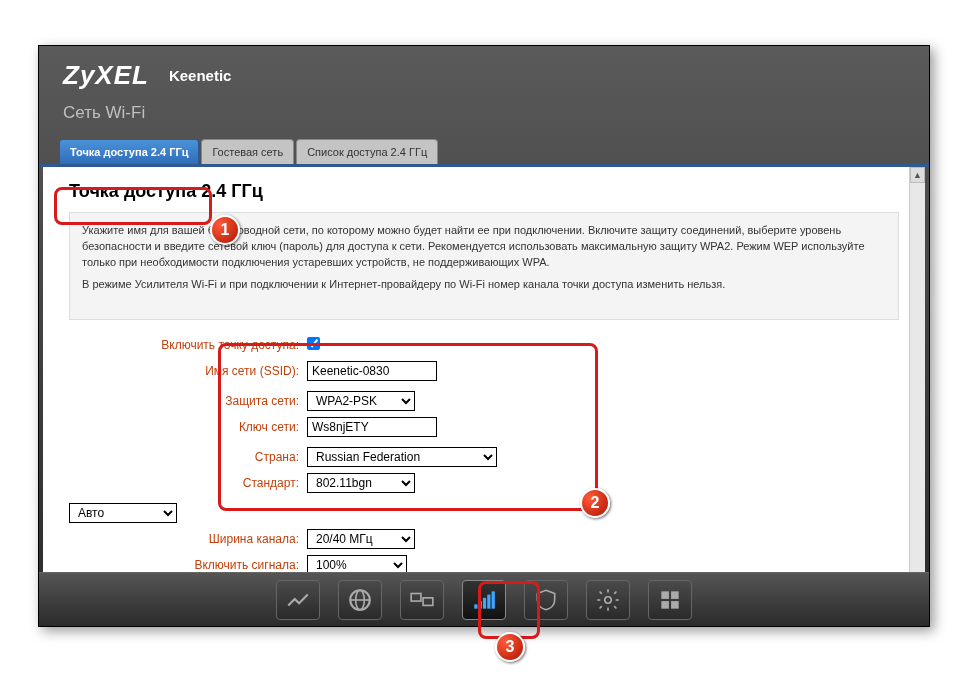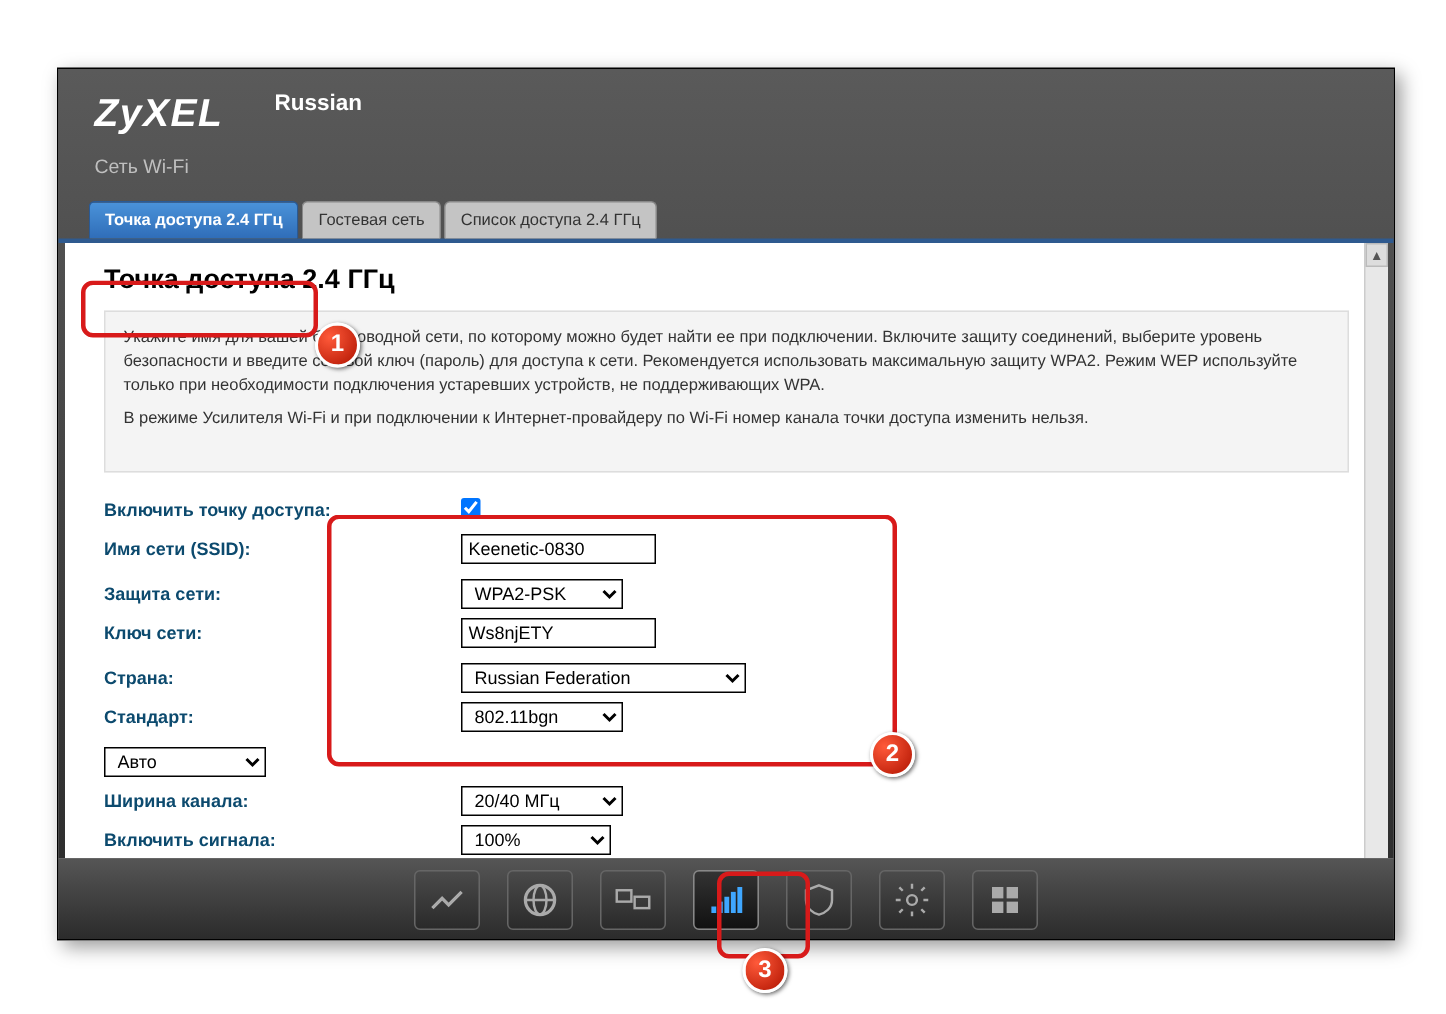--- a/index.html
+++ b/index.html
@@ -20,24 +20,24 @@
   background: linear-gradient(to bottom, #5a5a5a, #2a2a2a);
   border: 1px solid #000;
   box-shadow: 4px 4px 12px rgba(0,0,0,0.4);
   display: flex;
   flex-direction: column;
 }
 .header {
   padding: 14px 24px 6px;
   color: #fff;
 }
-.header-top { display: flex; align-items: flex-start; gap: 34px; }
+.header-top { display: flex; align-items: center; gap: 20px; }
 .logo-text { font-size: 26px; font-weight: bold; font-style: italic; letter-spacing: 1px; }
 .model { font-size: 15px; font-weight: bold; }
-.subtitle { font-size: 13px; color: #bfbfbf; margin-top: 12px; }
+.subtitle { font-size: 17px; color: #bfbfbf; margin-top: 12px; }
 .tabs {
   display: flex;
   gap: 2px;
   padding-left: 20px;
   margin-top: 10px;
   border-bottom: 3px solid #2f5a8f;
 }
 .tab {
   background: #c4c4c4;
   color: #333;
@@ -76,23 +76,23 @@
 .info-box p:last-child { margin-bottom: 16px; }
 .form { font-size: 12px; }
 .form-row {
   display: flex;
   align-items: center;
   margin-bottom: 4px;
   min-height: 22px;
 }
 .form-label {
   width: 238px;
+  text-align: right;
   padding-right: 8px;
-  color: #0c4a6e;
-  font-weight: bold;
+  color: #c2410c;
 }
 .form-control input[type="text"], .form-control select {
   font-size: 12px;
   padding: 1px 4px;
   border: 1px solid #000000;
   height: 20px;
   background: #fff;
 }
 .w130 { width: 130px; }
 .w120 { width: 108px; }
@@ -163,21 +163,21 @@
 .b3 { left: 495px; top: 632px; }
 </style>
 </head>
 <body>
 
 <div class="outer-frame">
 
   <div class="header">
     <div class="header-top">
       <span class="logo-text">ZyXEL</span>
-      <span class="model">Russian</span>
+      <span class="model">Keenetic</span>
     </div>
     <div class="subtitle">Сеть Wi-Fi</div>
   </div>
 
   <div class="tabs">
     <div class="tab active">Точка доступа 2.4 ГГц</div>
     <div class="tab">Гостевая сеть</div>
     <div class="tab">Список доступа 2.4 ГГц</div>
   </div>
 

